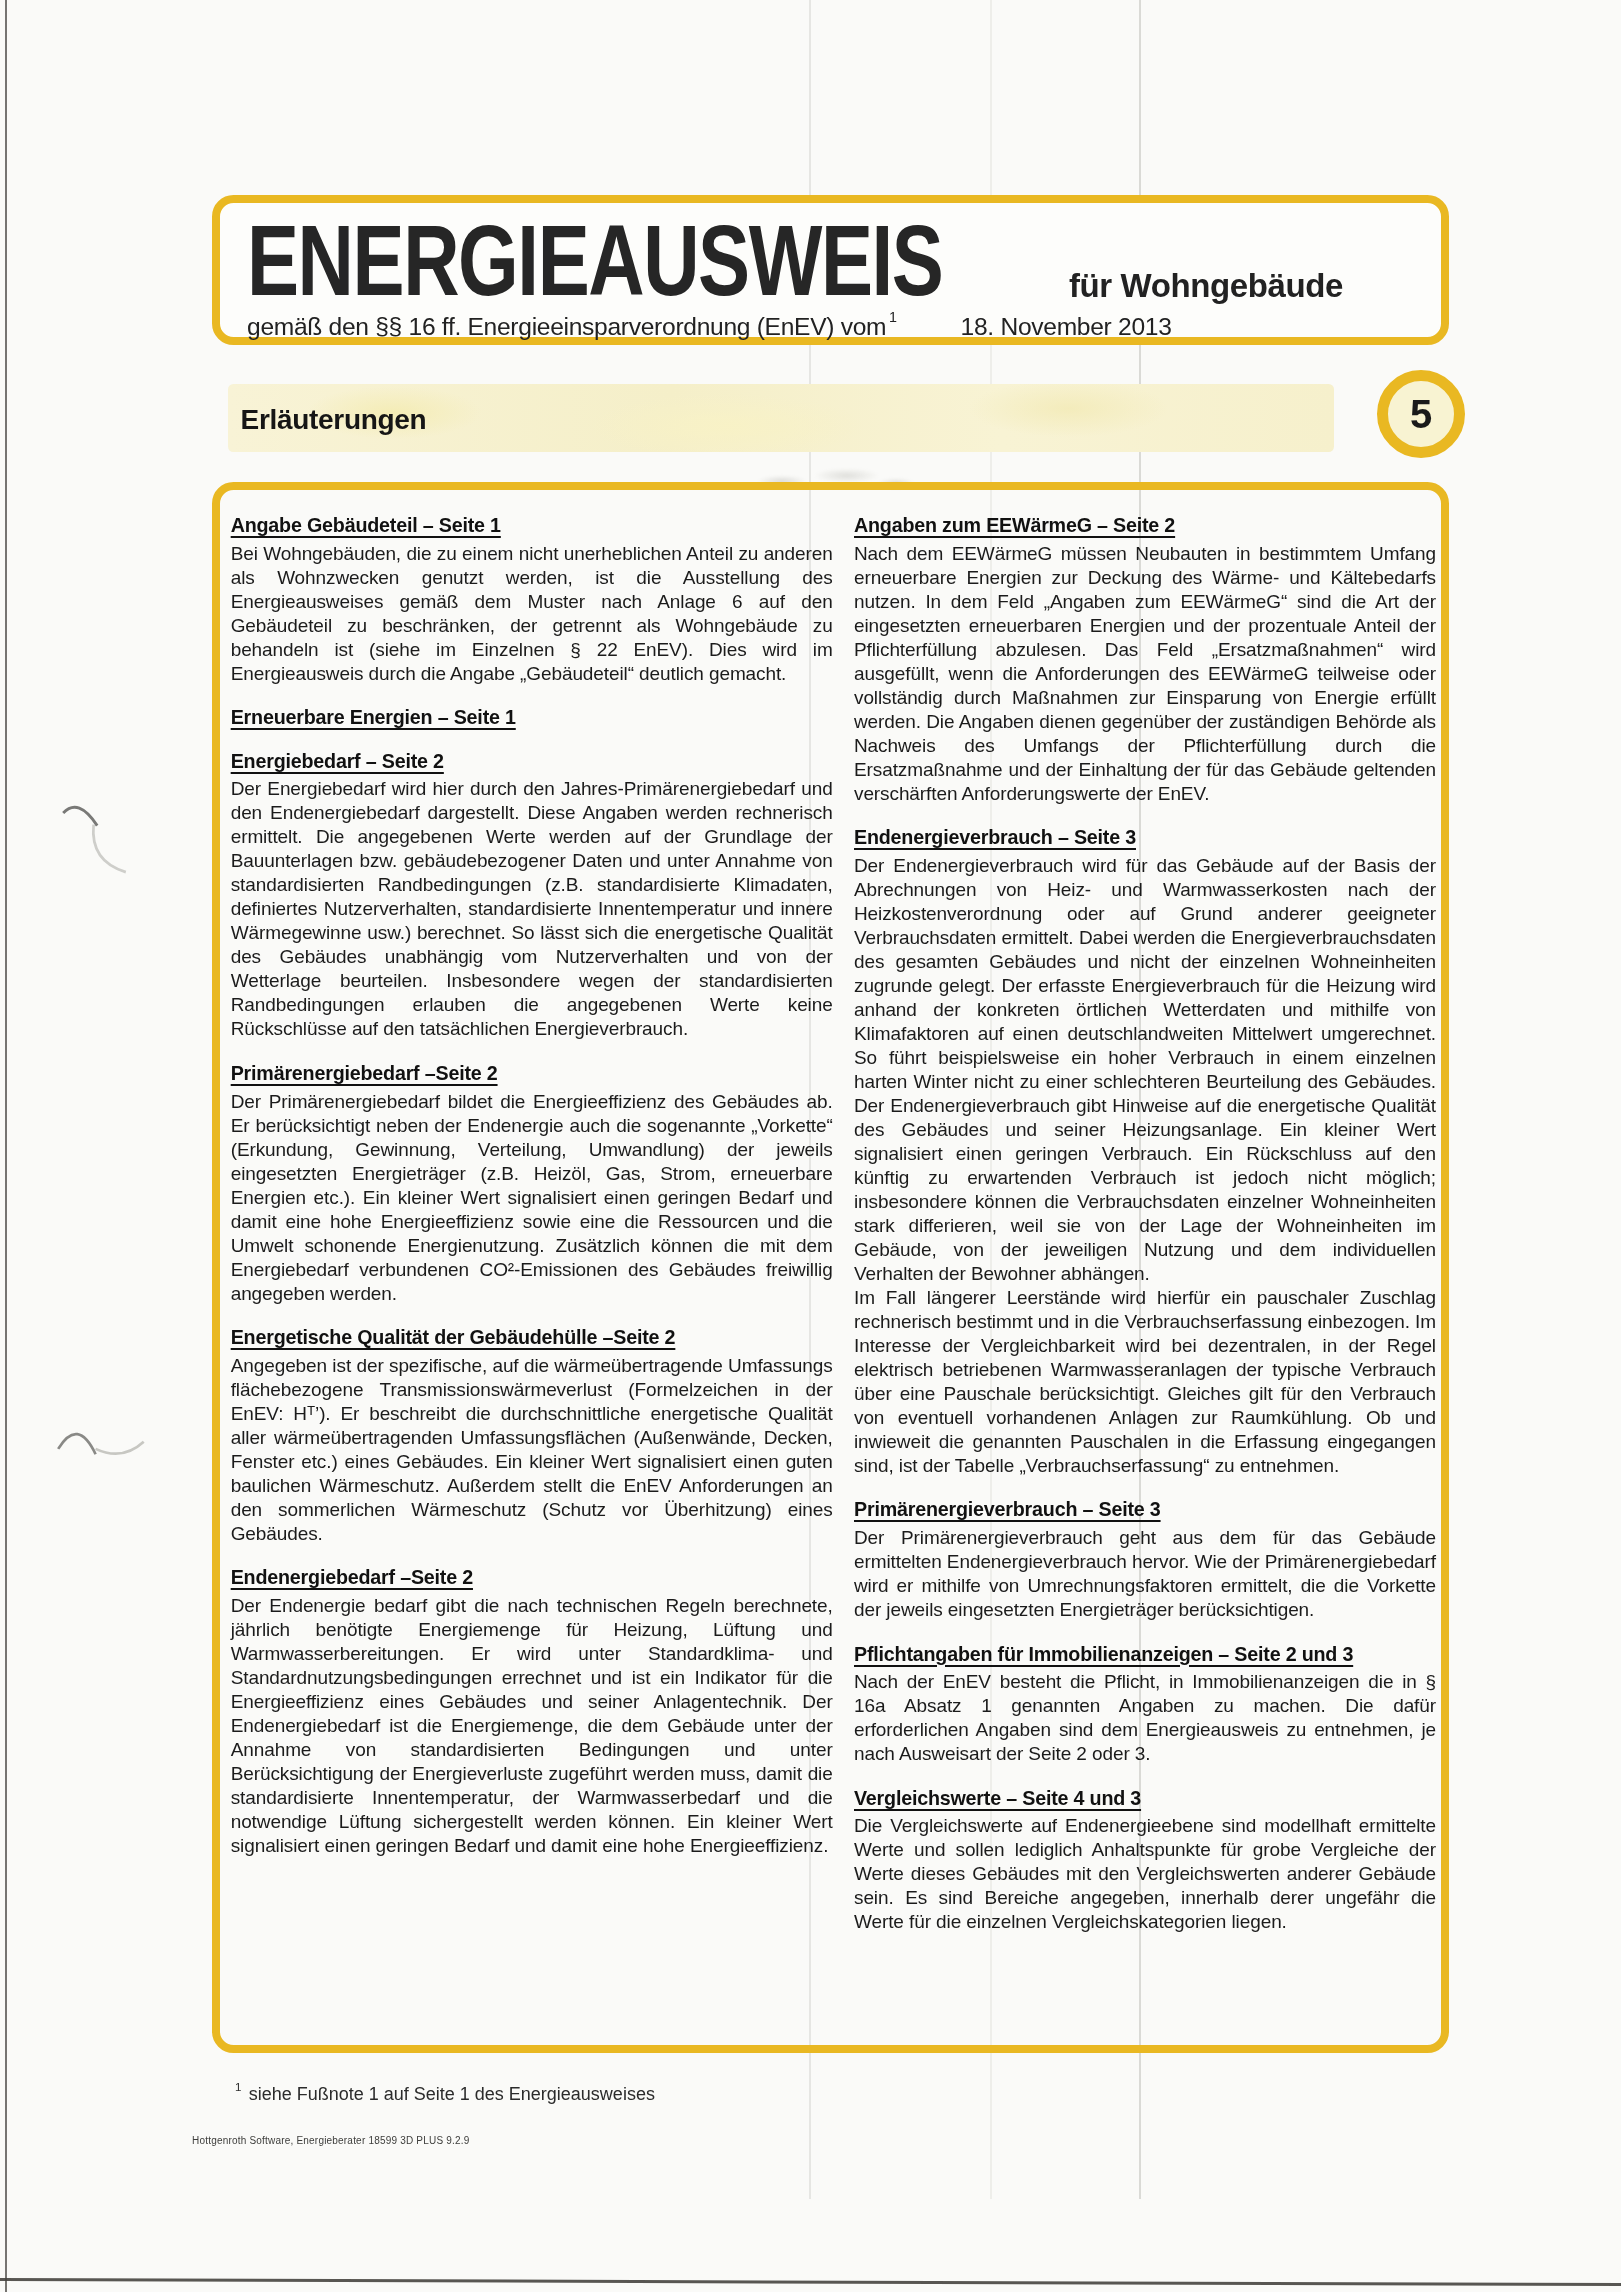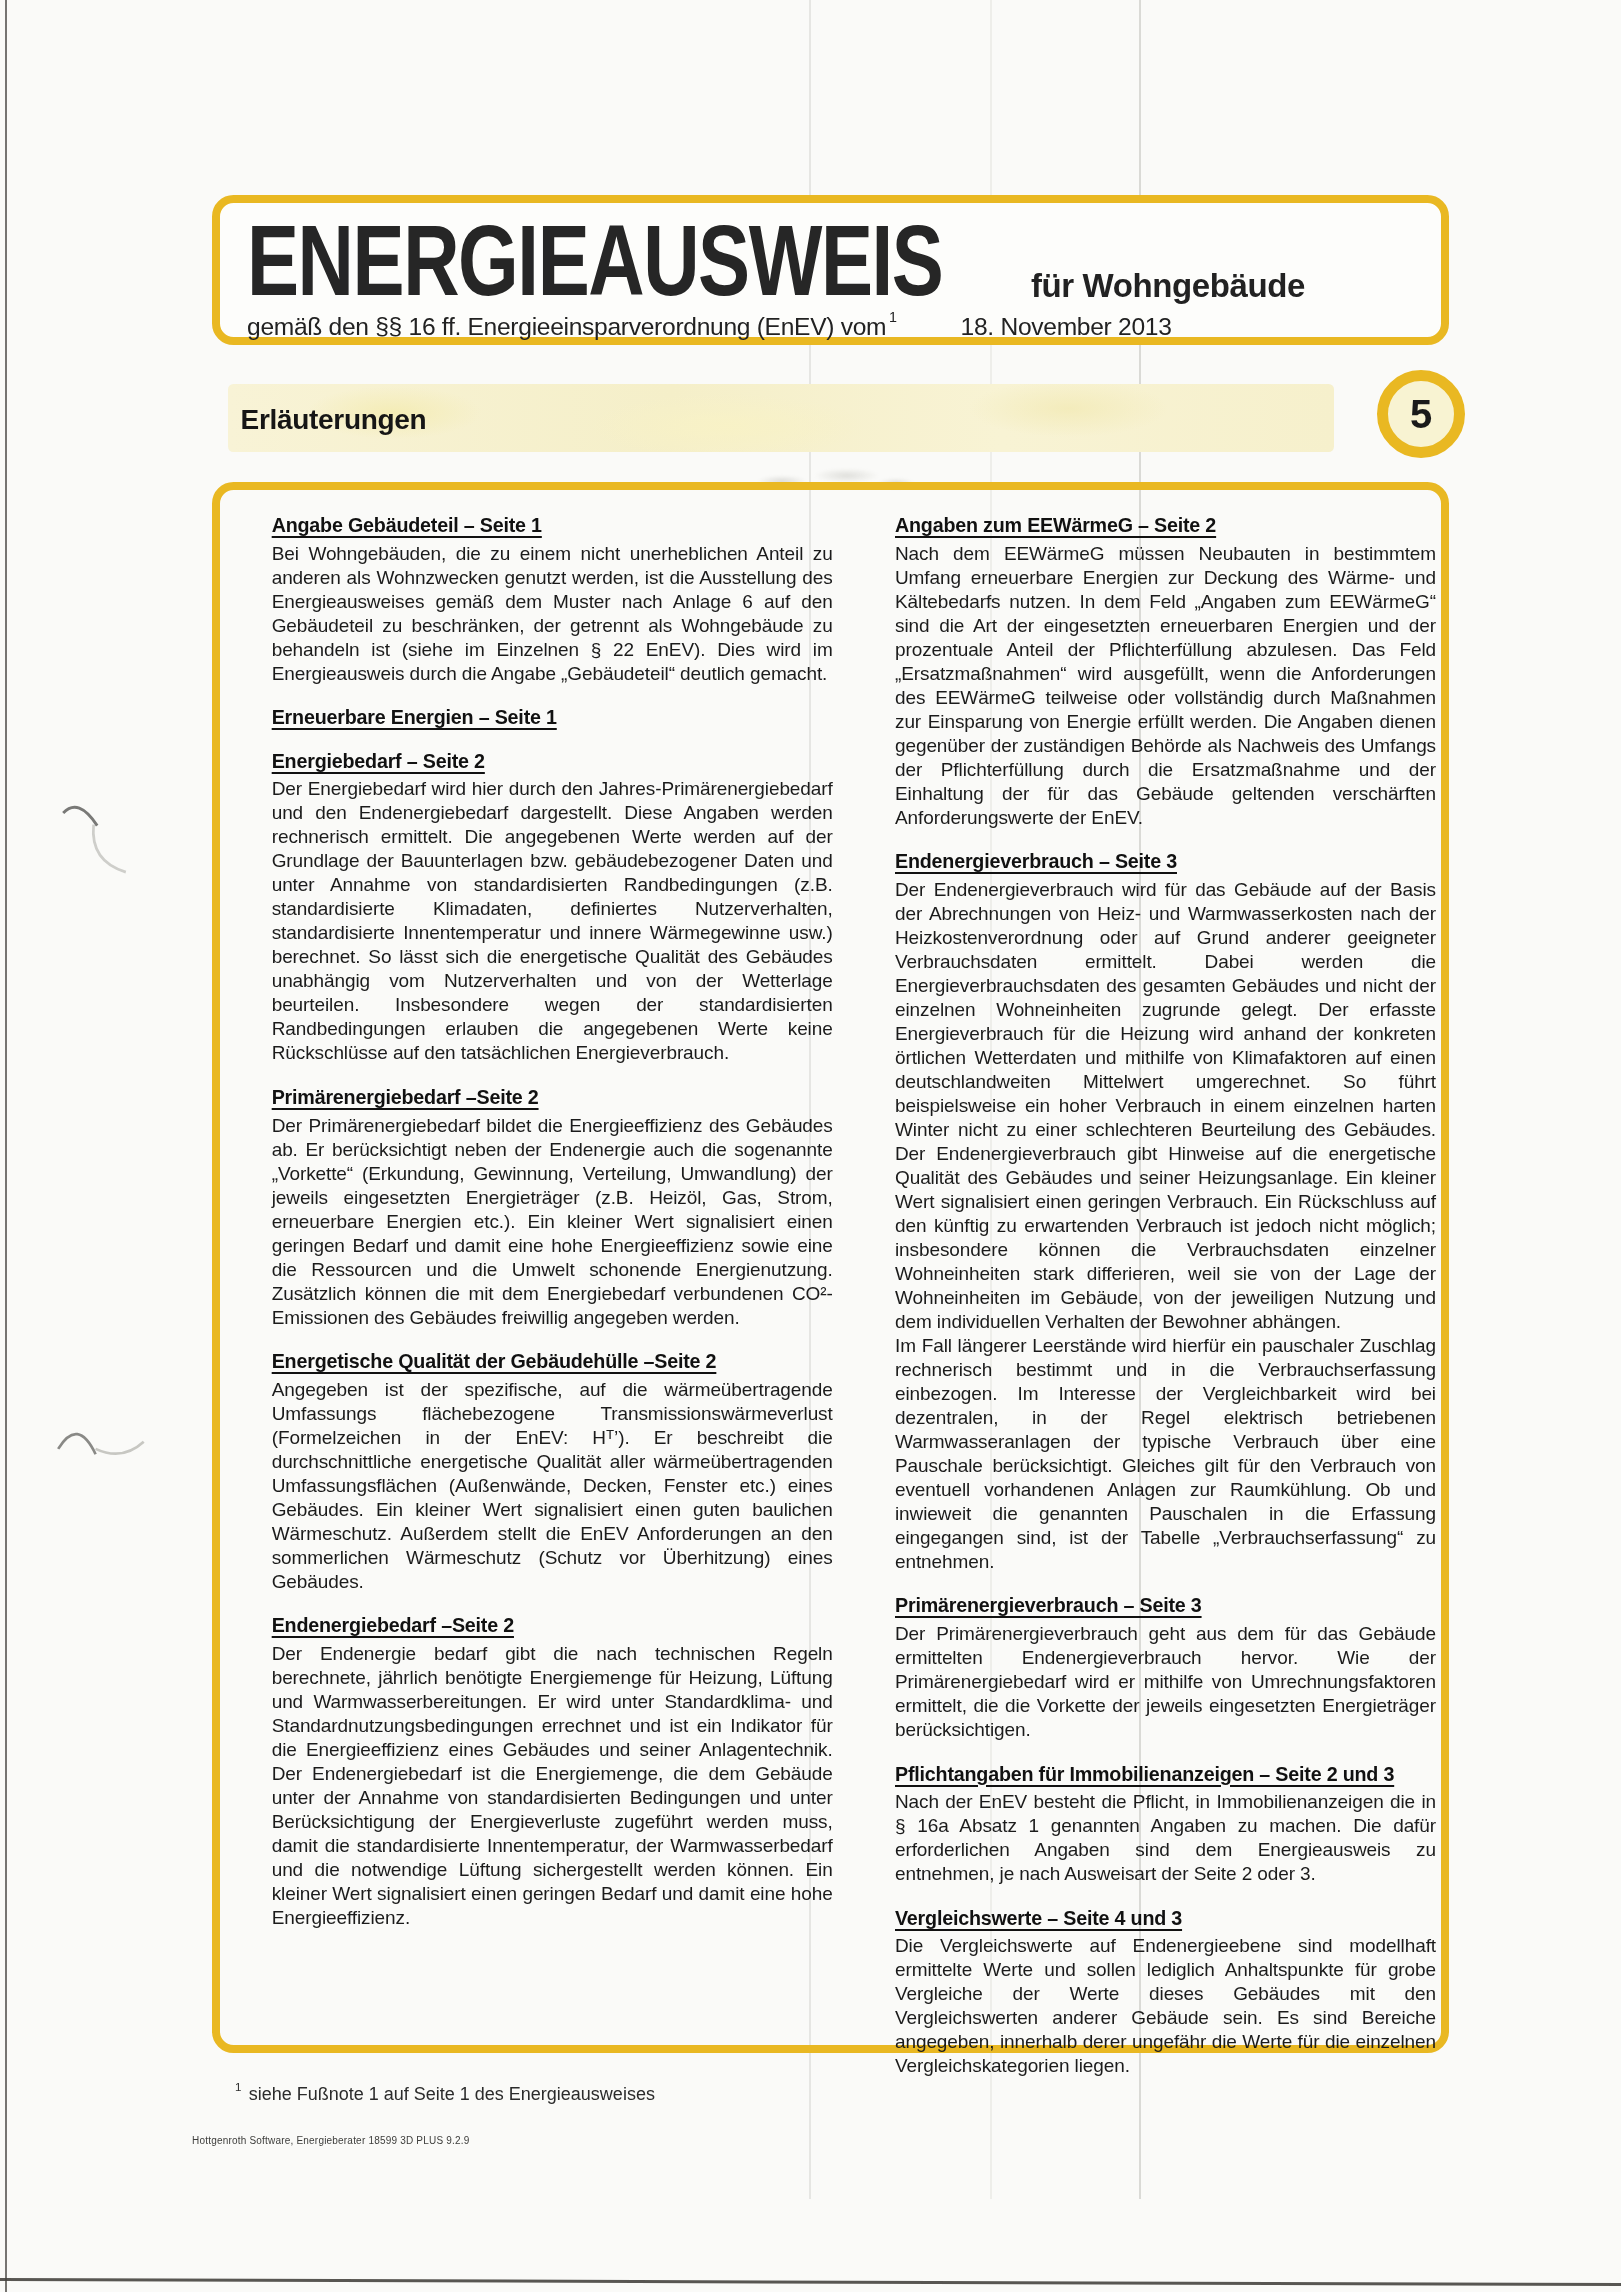--- a/index.html
+++ b/index.html
@@ -38,21 +38,21 @@
     position:absolute;left:212px;top:195px;width:1237px;height:150px;
     border:8px solid var(--yellow);border-radius:21.5px;background:#fdfdfb;
   }
   .main-title{
     position:absolute;left:27px;top:7.2px;
     font-size:100px;font-weight:bold;line-height:1;letter-spacing:-1.8px;
     transform:scaleX(.78);transform-origin:left bottom;
     color:#262626;white-space:nowrap;
   }
   .title-suffix{
-    position:absolute;left:811px;top:64px;
+    position:absolute;left:849px;top:64px;
     font-size:33px;font-weight:bold;letter-spacing:-0.4px;color:#222;white-space:nowrap;
   }
   .subtitle-row{
     position:absolute;left:27px;top:106px;
     font-size:24.6px;letter-spacing:-0.3px;color:#222;white-space:nowrap;
   }
   .subtitle-sup{font-size:14.3px;vertical-align:12.5px;margin-left:2.7px;}
   .subtitle-date{margin-left:64px;}
   
   .hl-bar{
@@ -76,21 +76,21 @@
   }
   .page-badge span{font-size:40px;font-weight:bold;color:#1a1a1a;}
   
   .main-box{
     position:absolute;left:212px;top:482px;width:1237px;height:1571px;
     border:8px solid var(--yellow);border-radius:21.5px;background:transparent;
   }
   .col{position:absolute;top:23px;font-size:19px;line-height:24px;letter-spacing:-0.1px;color:var(--ink);}
   .col-left{left:10.7px;width:602px;}
   .col-right{left:634px;width:582px;}
-  .section{margin-bottom:19.7px;margin-left:41px;}
+  .section{margin-bottom:19.7px;}
   .section-heading{
     font-size:19.7px;font-weight:bold;letter-spacing:-0.2px;color:#111;
     text-decoration:underline;text-decoration-thickness:2.2px;text-underline-offset:3.6px;
     margin-bottom:4.5px;
   }
   .para{text-align:justify;}
   
   .footnote{position:absolute;left:235px;top:2080px;font-size:18px;color:#2b2b2b;}
   .fn-sup{font-size:11.6px;vertical-align:9px;margin-right:7.2px;}
   .software-line{position:absolute;left:184px;top:2135px;font-size:10px;letter-spacing:0.2px;color:#3d3d3b;margin-left:8px;}

